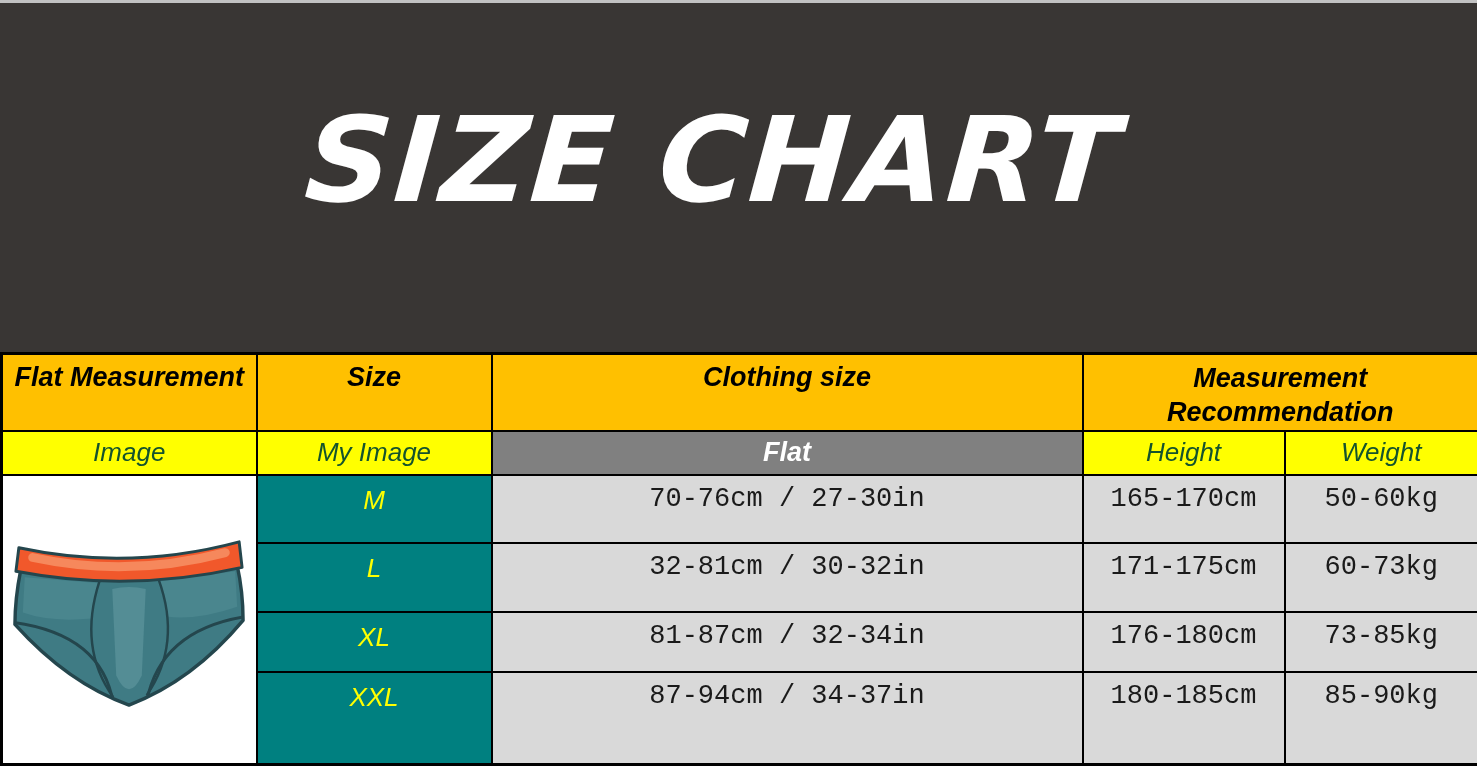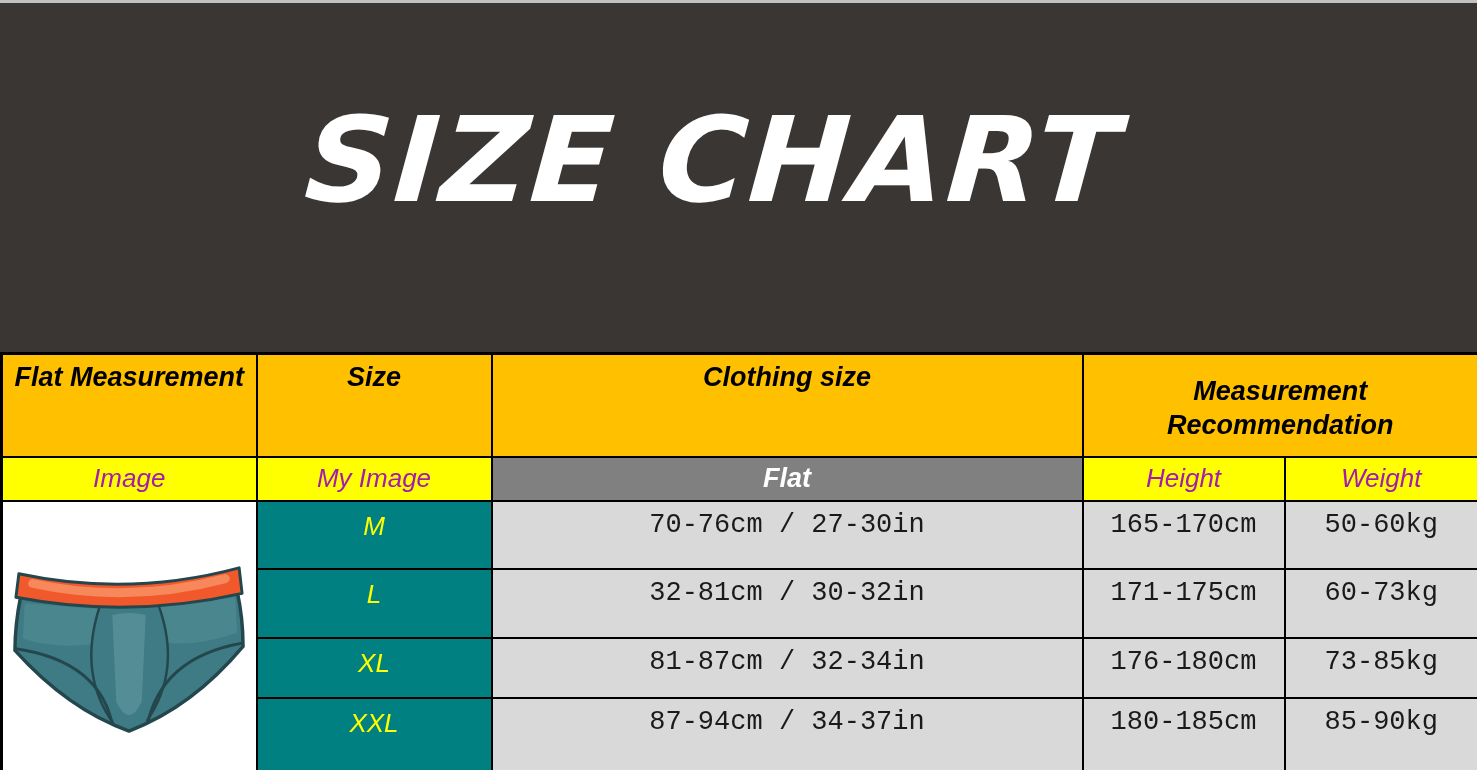--- a/index.html
+++ b/index.html
@@ -54,26 +54,26 @@
     background: var(--header_orange, #FFC000);
     color: #000;
     font-style: italic;
     font-weight: bold;
     font-size: 27px;
     vertical-align: top;
     padding-top: 7px !important;
   }
   .hdr-orange .two-line {
     width: 350px;
-    margin: 13px auto;
+    margin: 0 auto;
     line-height: 1.25;
   }
   .hdr-yellow {
     background: var(--header_yellow, #FFFF00);
-    color: #a21caf;
+    color: #14532d;
     font-style: italic;
     font-weight: normal;
     font-size: 26px;
     vertical-align: middle;
   }
   .hdr-waist {
     background: var(--waist_gray, #808080);
     color: #fff;
     font-style: italic;
     font-weight: bold;

